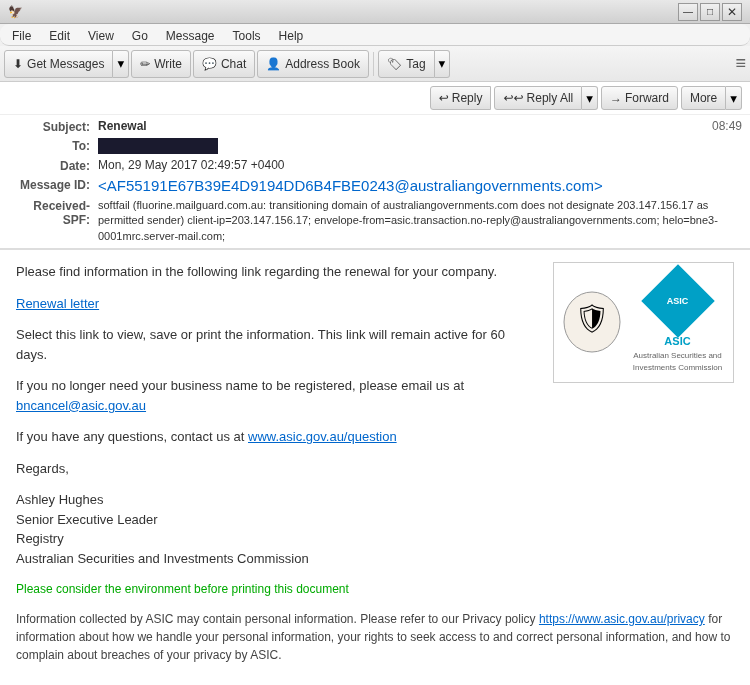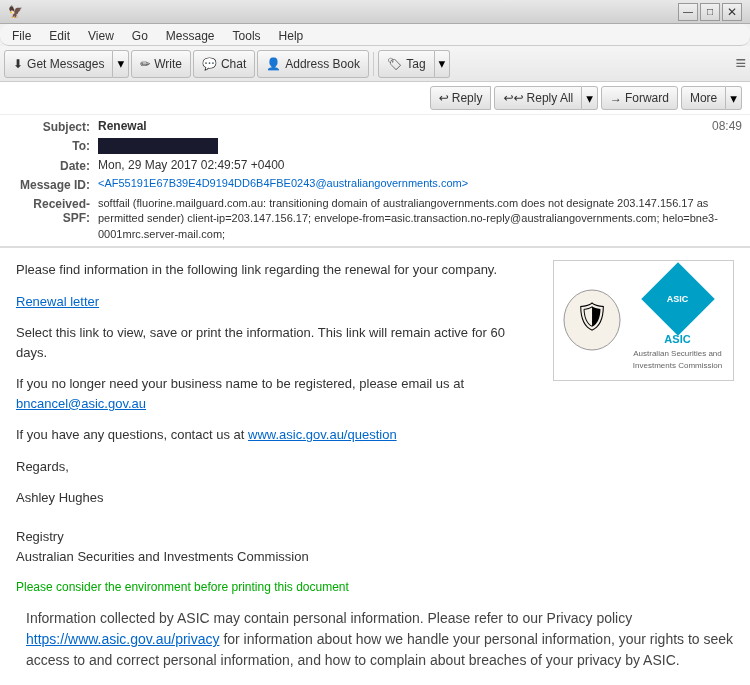--- a/index.html
+++ b/index.html
@@ -100,21 +100,21 @@
     .header-value.subject { font-weight: bold; }
     .header-to-box {
       background: #1a1a2e;
       color: white;
       padding: 1px 8px;
       font-size: 12px;
       min-width: 120px;
       height: 16px;
       display: inline-block;
     }
-    .message-id-link { color: #0066cc; text-decoration: none; font-size: 11px; text-align: center; }
+    .message-id-link { color: #0066cc; text-decoration: none; font-size: 15px; text-align: center; }
     .received-spf { font-size: 11px; color: #333; line-height: 1.4; }
     .timestamp { color: #666; font-size: 12px; margin-left: auto; }
     .action-btn {
       display: flex; align-items: center; gap: 3px;
       padding: 2px 8px;
       background: linear-gradient(to bottom, #fafafa, #e0e0e0);
       border: 1px solid #bbb;
       border-radius: 3px;
       cursor: pointer;
       font-size: 12px;
@@ -159,21 +159,21 @@
     }
     .coat-of-arms {
       width: 60px; height: 65px;
       display: flex; align-items: center; justify-content: center;
       font-size: 28px;
     }
 
     .email-body p { margin-bottom: 12px; }
     .email-link { color: #0066cc; text-decoration: underline; cursor: pointer; }
     .env-notice { color: #00aa00; font-size: 12px; margin-bottom: 8px; }
-    .footer-text { font-size: 14px; color: #444; line-height: 1.5; margin-top: 8px; margin-left: 10px; }
+    .footer-text { font-size: 12px; color: #444; line-height: 1.5; margin-top: 8px; }
     .clearfix::after { content: ''; display: table; clear: both; }
 
     
     .email-header-combined {
       background: white;
       border-bottom: 2px solid #ddd;
     }
   </style>
 </head>
 <body>
@@ -323,21 +323,21 @@
 
     <p>
       <span>If you have any questions, contact us at</span>
       <a class="email-link"> <span>www.asic.gov.au/question</span></a>
     </p>
 
     <p>Regards,</p>
 
     <p>
       <span>Ashley Hughes</span><br>
-      <br>
+      <span>Senior Executive Leader</span><br>
       <span>Registry</span><br>
       <span>Australian Securities and Investments Commission</span>
     </p>
   </div>
 
   <p class="env-notice">Please consider the environment before printing this document</p>
 
   <p class="footer-text">
     <span>Information collected by ASIC may contain personal information. Please refer to our Privacy policy</span>
     <a class="email-link"> <span>https://www.asic.gov.au/privacy</span></a>

